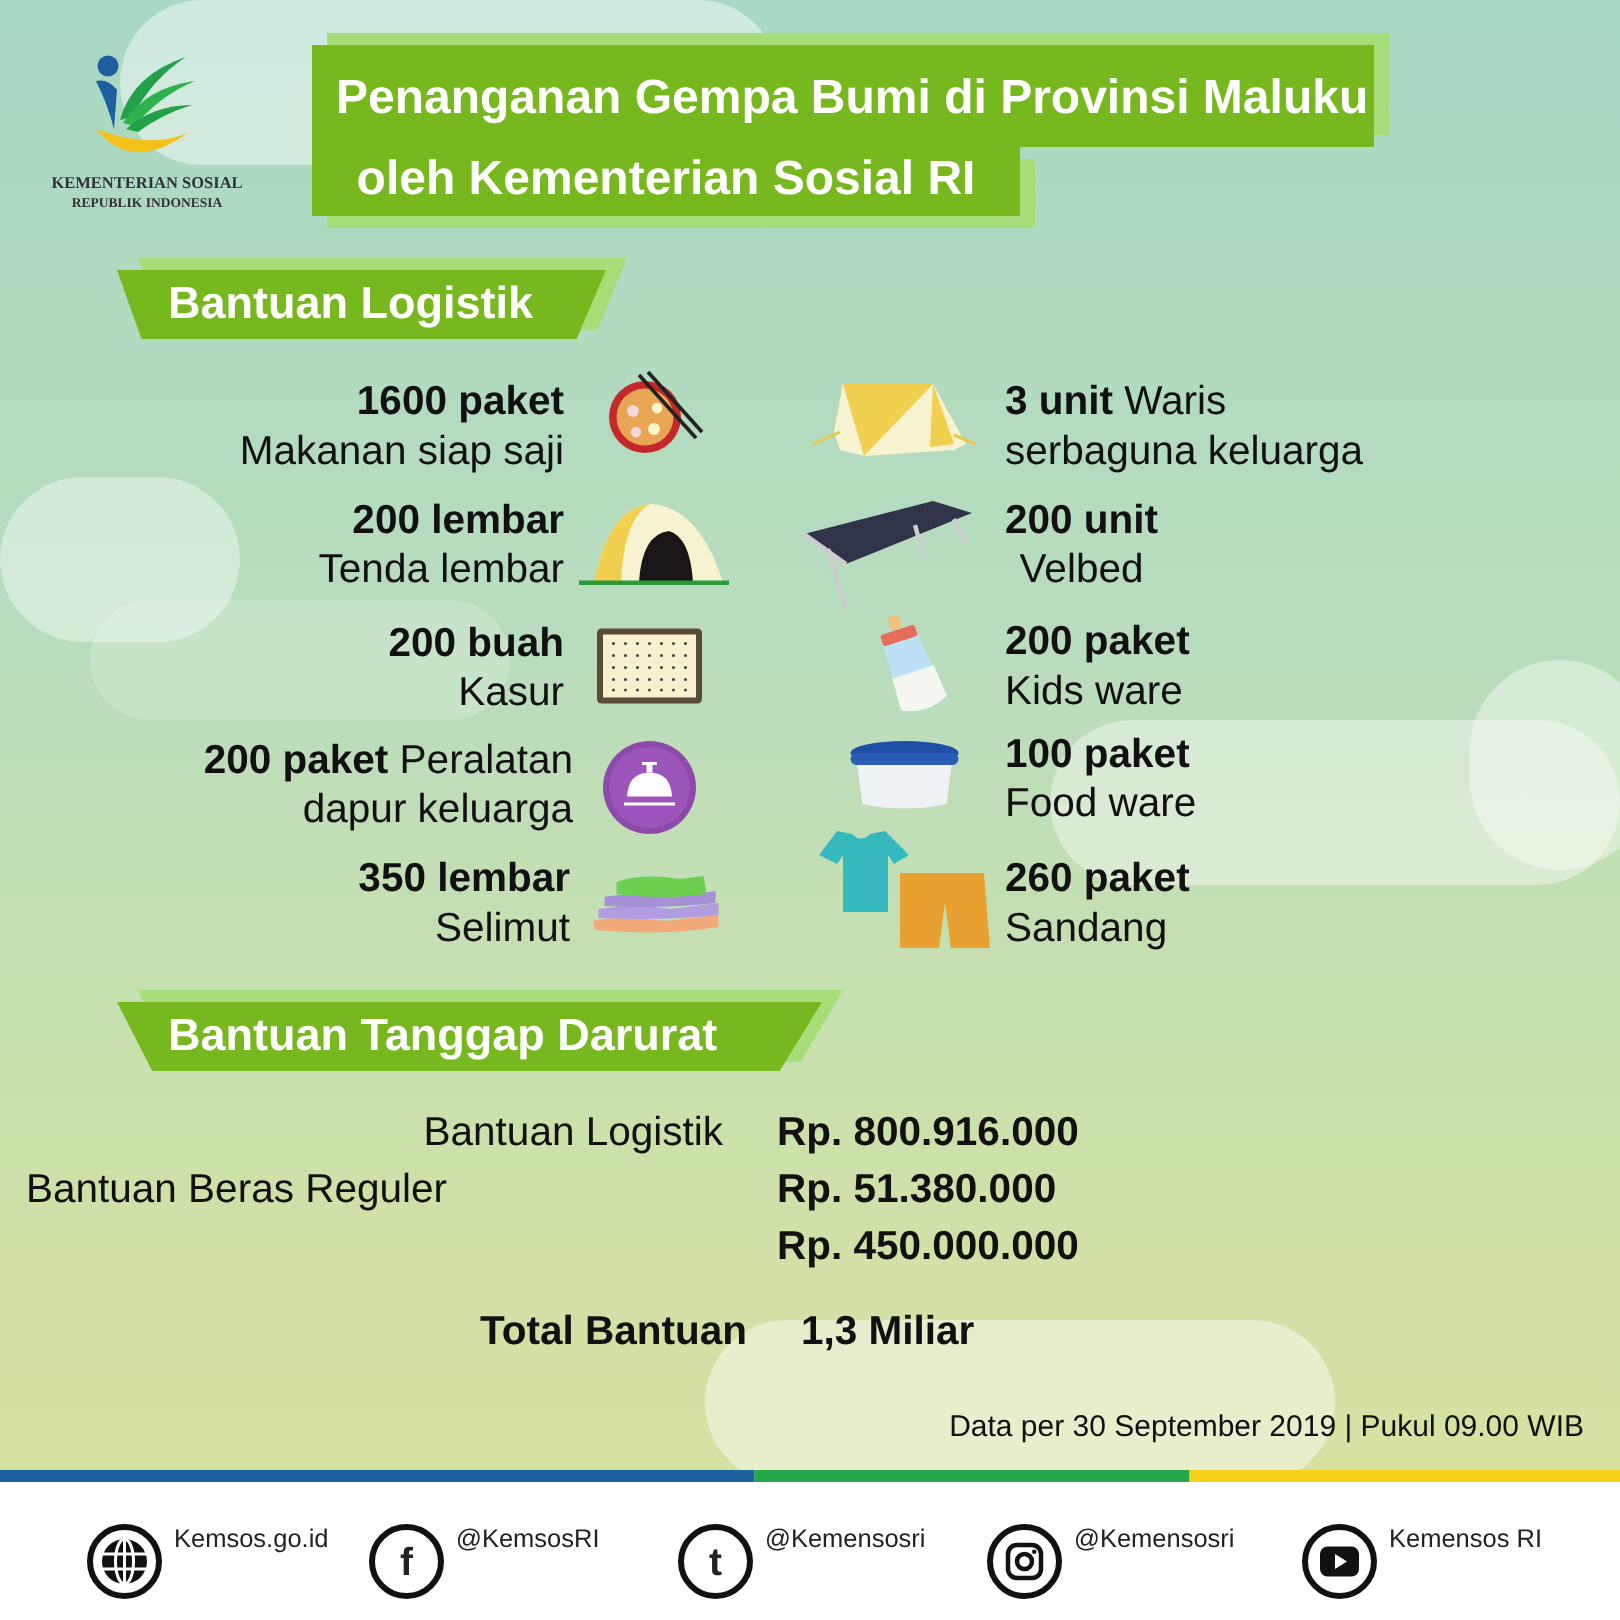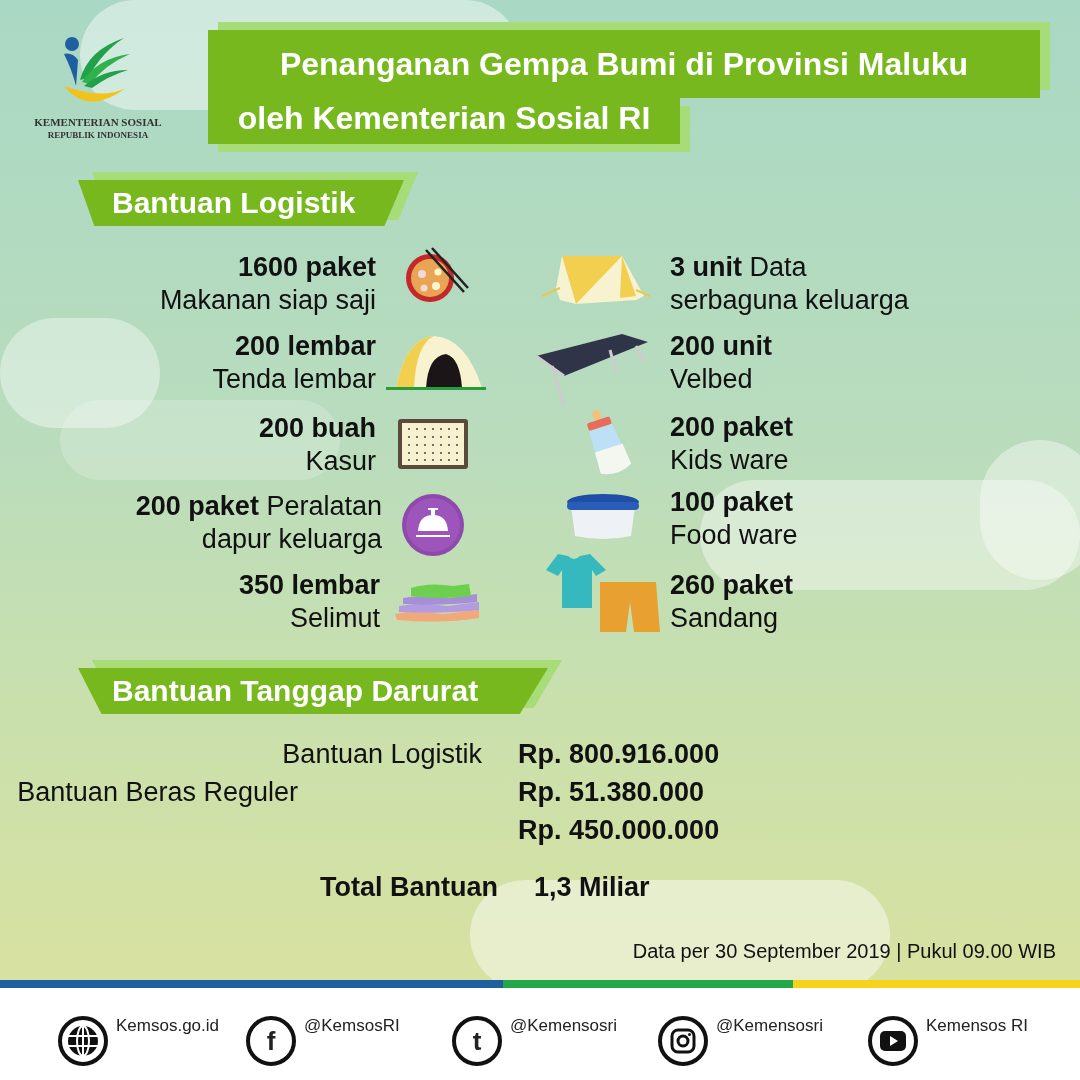--- a/index.html
+++ b/index.html
@@ -6,21 +6,21 @@
   html, body { width: 1080px; height: 1080px; overflow: hidden; }
   body { font-family: "Liberation Sans", sans-serif; color: #111; position: relative;
     background: linear-gradient(180deg, #a9d8c4 0%, #b9dcbd 40%, #c9e0ad 65%, #d6e1a2 88%); }
   .cloud { position: absolute; background: rgba(255,255,255,0.35); border-radius: 60px; }
   .logo { position: absolute; left: 28px; top: 30px; width: 140px; text-align: center; }
   .logo svg { display: block; margin: 0 auto; }
   .logo .l1 { font-family: "Liberation Serif", serif; font-size: 11px; font-weight: bold; color: #333; margin-top: 6px; }
   .logo .l2 { font-family: "Liberation Serif", serif; font-size: 9px; font-weight: bold; color: #333; margin-top: 2px; }
   .title-wrap { position: absolute; left: 208px; top: 30px; }
   .title-bar { background: #78b81f; color: #fff; font-weight: bold; font-size: 32px; padding: 0 16px; position: absolute; white-space: nowrap; box-shadow: 10px -8px 0 #a7dd78; }
-  .t1 { left: 0; top: 0; width: 832px; height: 68px; line-height: 68px; text-align: center; }
+  .t1 { left: 0; top: 0; width: 708px; height: 68px; line-height: 68px; }
   .t2 { left: 0; top: 68px; width: 472px; height: 46px; line-height: 40px; box-shadow: 10px 8px 0 #a7dd78; text-align: center; }
   .section-banner { position: absolute; color: #fff; font-weight: bold; font-size: 30px; height: 46px; line-height: 46px; padding-left: 34px; }
   .section-banner .bg { position: absolute; inset: 0; background: #78b81f; clip-path: polygon(0 0, 100% 0, 94% 100%, 5% 100%); z-index: 0; }
   .section-banner .bg2 { position: absolute; left: 14px; right: -14px; top: -8px; bottom: 6px; background: #a7dd78; clip-path: polygon(0 0, 100% 0, 94% 100%, 5% 100%); z-index: -1; }
   .section-banner span { position: relative; z-index: 1; }
   .item { position: absolute; font-size: 27px; line-height: 33px; }
   .item b { font-weight: bold; }
   .left { text-align: right; }
   .left.item { right: 704px; }
   .right.item { left: 670px; text-align: left; }
@@ -187,24 +187,24 @@
   <path d="M6 14 L70 14 L66 44 Q38 50 10 44Z" fill="#eef1f5"></path>
   <ellipse cx="38" cy="10" rx="36" ry="8" fill="#1f4ea6"></ellipse>
   <rect x="2" y="10" width="72" height="8" rx="4" fill="#2a5db8"></rect>
 </svg>
 <svg class="icon" style="left:544px;top:552px" width="118" height="84" viewBox="0 0 118 84">
   <path d="M14 2 L24 4 Q30 10 36 4 L46 2 L62 18 L52 24 L48 18 L48 56 L18 56 L18 18 L14 24 L2 18Z" fill="#35b9be"></path>
   <path d="M56 30 L112 30 L116 80 L90 80 L86 50 L82 80 L56 80Z" fill="#e8a030"></path>
 </svg>
 
 <div class="item right" style="top:251px;">
-  <div><b>3 unit</b> <span>Data</span></div>
+  <div><b>3 unit</b> <span>Waris</span></div>
   <div>serbaguna keluarga</div>
 </div>
-<div class="item right" style="top:330px;">
+<div class="item right" style="top:330px;text-align:center;">
   <div><b>200 unit</b></div>
   <div>Velbed</div>
 </div>
 <div class="item right" style="top:411px;">
   <div><b>200 paket</b></div>
   <div>Kids ware</div>
 </div>
 <div class="item right" style="top:486px;">
   <div><b>100 paket</b></div>
   <div>Food ware</div>

